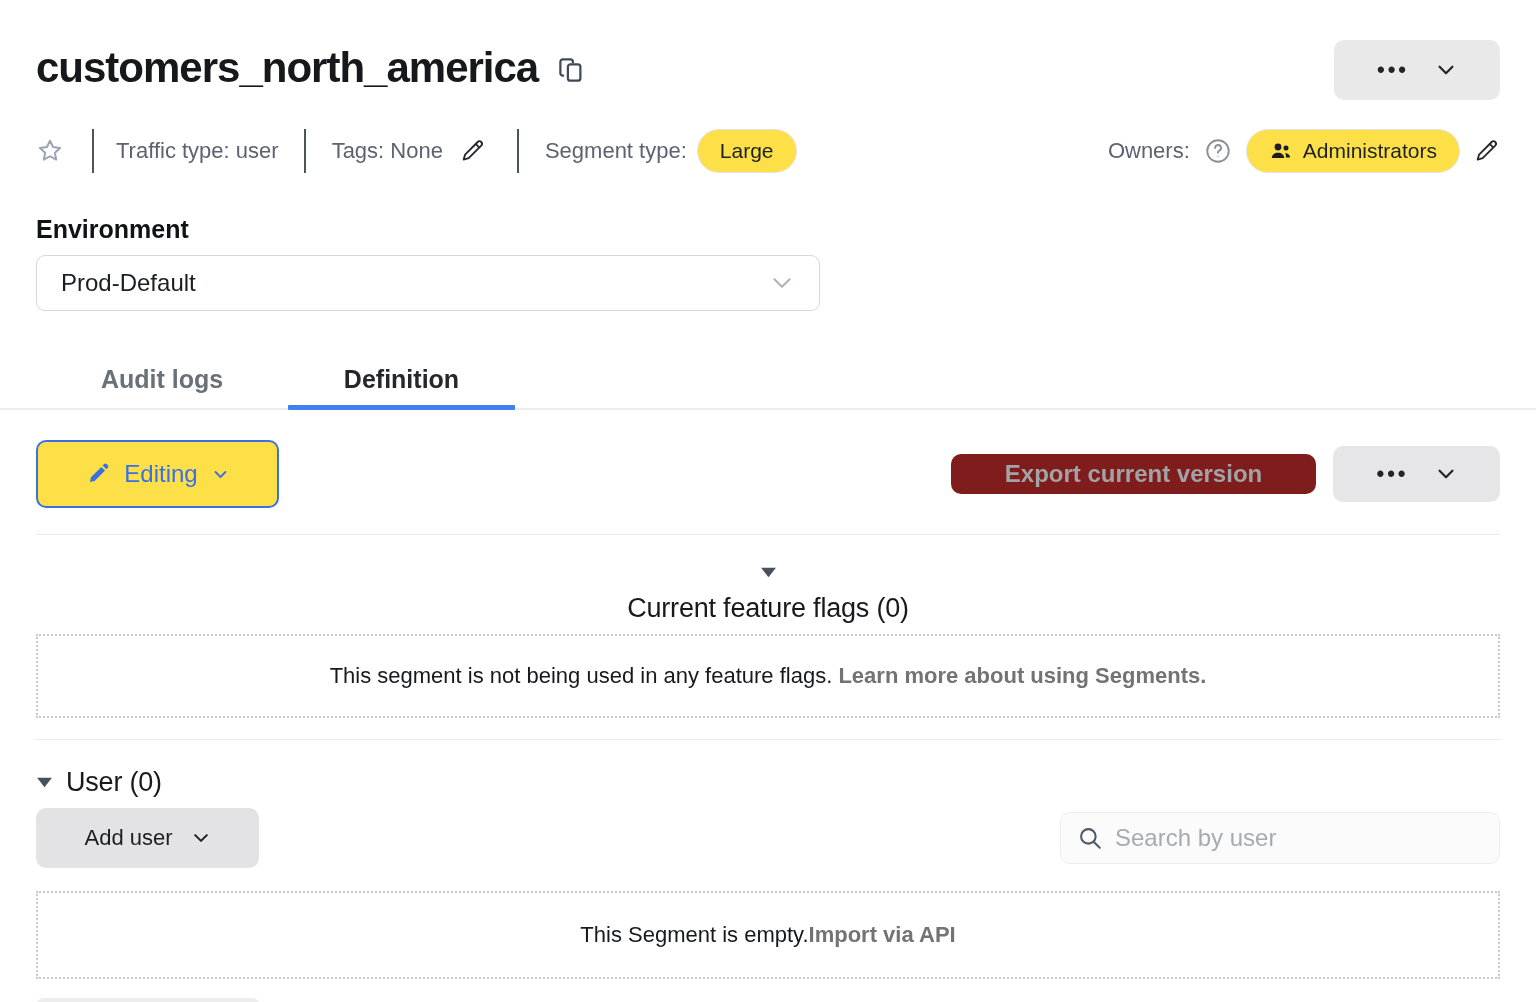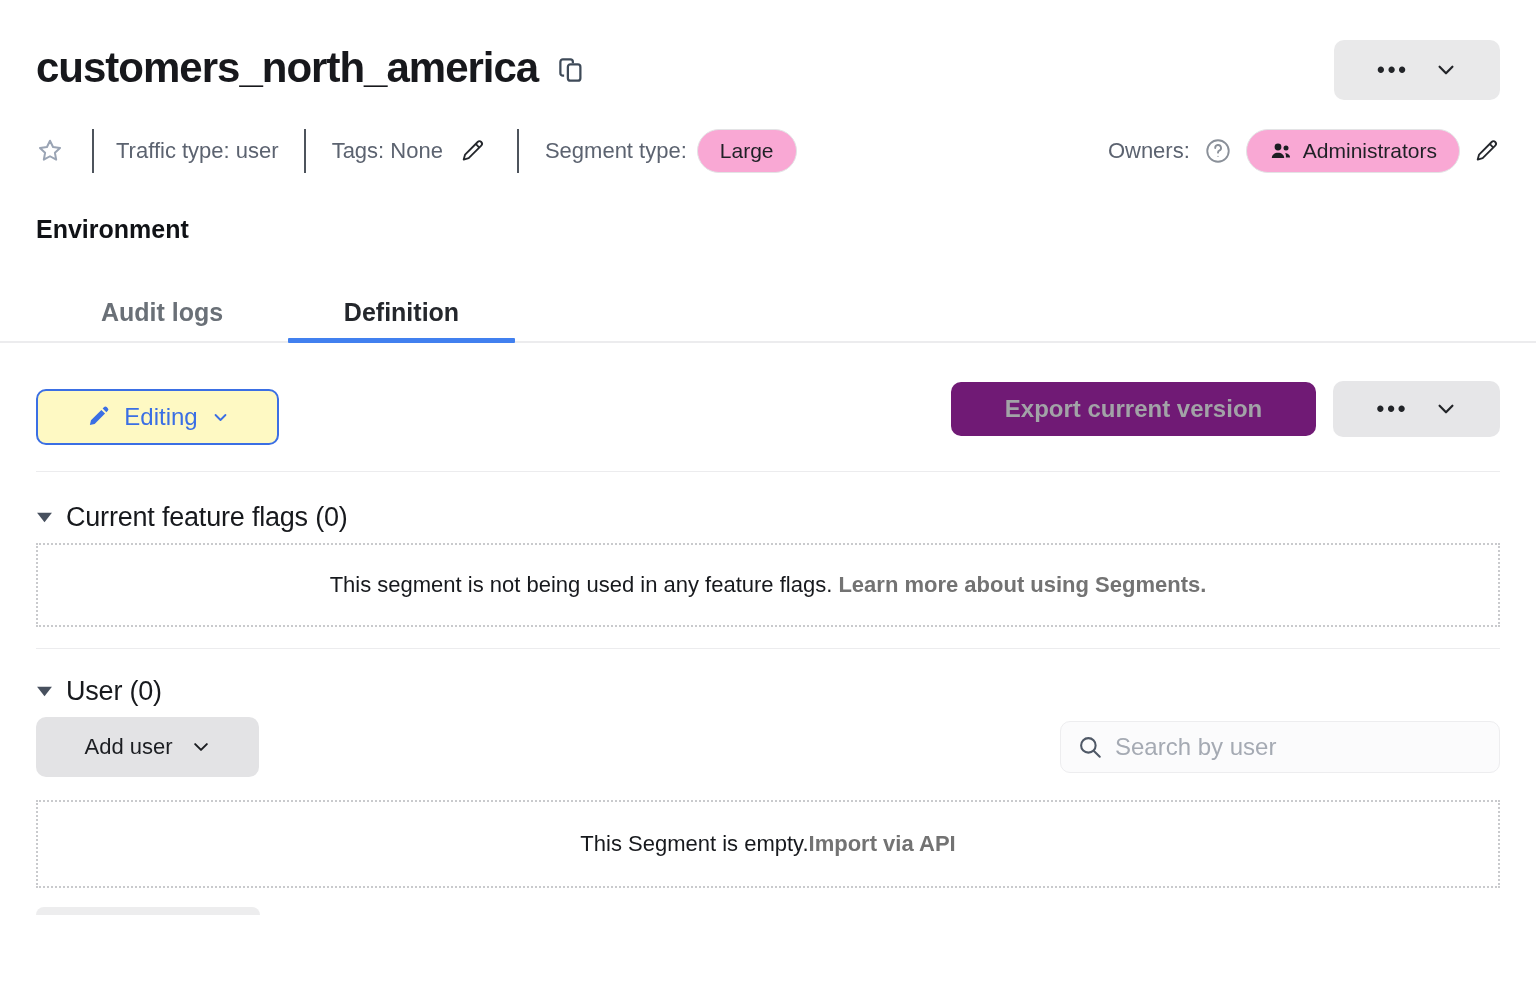--- a/index.html
+++ b/index.html
@@ -28,21 +28,21 @@
   .description { margin-top:16px; font-size:25px; color:#999fa8; }
 
   
   .meta-row { margin-top:27px; display:flex; align-items:center; height:48px; }
   .meta-sep { width:2px; height:44px; background:#4e545c; margin:0 0; }
   .meta-text { font-size:22px; color:#5c6370; white-space:nowrap; }
   .star-icon { width:28px; height:28px; color:#9aa4b4; cursor:pointer; }
   .pencil-icon { width:26px; height:26px; color:#24272c; cursor:pointer; }
   .pill {
     display:flex; align-items:center; gap:10px; height:44px; padding:0 22px;
-    background:#f9a8d4; border:1px solid #e3e3e5; border-radius:22px;
+    background:#fde047; border:1px solid #e3e3e5; border-radius:22px;
     font-size:21px; color:#1f2126;
   }
   .q-icon { width:28px; height:28px; color:#8a9099; cursor:pointer; }
   .people-icon { width:24px; height:24px; color:#1c1e22; }
   .meta-left { display:flex; align-items:center; }
   .meta-right { display:flex; align-items:center; margin-left:auto; gap:14px; }
 
   
   .env-label { margin-top:40px; font-size:25px; font-weight:700; color:#101216; }
   .env-select {
@@ -62,43 +62,43 @@
   .tab-definition { width:227px; color:#24272c; }
   .tab-audit { width:252px; color:#6a7077; }
   .tab.active::after {
     content:''; position:absolute; left:0; right:0; bottom:-2px; height:5px;
     background:#4180ef; border-radius:1px;
   }
 
   
   .toolbar { margin-top:30px; display:flex; align-items:center; }
   .btn-editing {
-    width:243px; height:56px; background:#fef9c3; border:2px solid #3b6fe4; border-radius:10px;
+    width:243px; height:68px; background:#fde047; border:2px solid #3b6fe4; border-radius:10px;
     display:flex; align-items:center; justify-content:center; gap:14px;
-    color:#3b6fe4; cursor:pointer;margin-top:16px;
+    color:#3b6fe4; cursor:pointer;
   }
   .btn-editing .label { font-size:24px; font-weight:500; color:#3b6fe4; }
   .pencil-fill { width:24px; height:24px; color:#3b6fe4; }
   .btn-editing .chev { width:17px; height:17px; color:#3b6fe4; }
   .toolbar-right { margin-left:auto; display:flex; align-items:center; gap:17px; }
   .btn-export {
-    width:365px; height:54px; background:#701a75; border:none; border-radius:10px;
+    width:365px; height:40px; background:#7f1d1d; border:none; border-radius:10px;
     font-size:24px; font-weight:600; color:#a2a3a7; cursor:default;
     font-family:"Liberation Sans", sans-serif;
   }
   .btn-more2 {
     width:167px; height:56px; background:#e6e6e8; border:none; border-radius:10px;
     display:flex; align-items:center; justify-content:center; gap:26px; cursor:pointer;
   }
 
   .divider { height:1px; background:#ececee; margin-top:26px; }
 
   
   .section-head { display:flex; align-items:center; gap:13px; cursor:pointer; }
-  .section-head.flags { margin-top:30px; }
+  .section-head.flags { margin-top:30px;flex-direction:column; }
   .section-head.user { margin-top:27px; }
   .tri-icon { width:17px; height:15px; color:#47505e; }
   .section-title { font-size:27px; color:#17191d; letter-spacing:-0.2px; }
 
   .dotted-box {
     border:2px dotted #c9cacd; display:flex; align-items:center; justify-content:center;
     font-size:22px; color:#17191d;
   }
   .dotted-box.flags { margin-top:10px; height:84px; }
   .dotted-box.users { margin-top:23px; height:88px; }
@@ -204,20 +204,28 @@
       <span class="pencil-icon">
         <svg viewBox="0 0 24 24" fill="none" stroke="currentColor" stroke-width="1.7" stroke-linejoin="round" width="26" height="26">
           <path d="M16.3 3.7a2.3 2.3 0 0 1 3.3 3.3L8 18.6l-4.6 1.3L4.7 15.3 16.3 3.7z"></path>
           <path d="M14.5 5.5l3.3 3.3"></path>
         </svg>
       </span>
     </div>
   </div>
 
   <div class="env-label">Environment</div>
+  <div class="env-select">
+    <span class="value">Prod-Default</span>
+    <span class="chev">
+      <svg viewBox="0 0 24 24" fill="none" stroke="currentColor" stroke-width="1.8" stroke-linecap="round" stroke-linejoin="round" width="26" height="26">
+          <polyline points="5,8.5 12,15.5 19,8.5"></polyline>
+        </svg>
+    </span>
+  </div>
 
   <div class="tabs-wrap">
     <div class="tabs">
       <div class="tab tab-audit">Audit logs</div>
       <div class="tab tab-definition active">Definition</div>
     </div>
   </div>
 
   <div class="toolbar">
     <button class="btn-editing">

